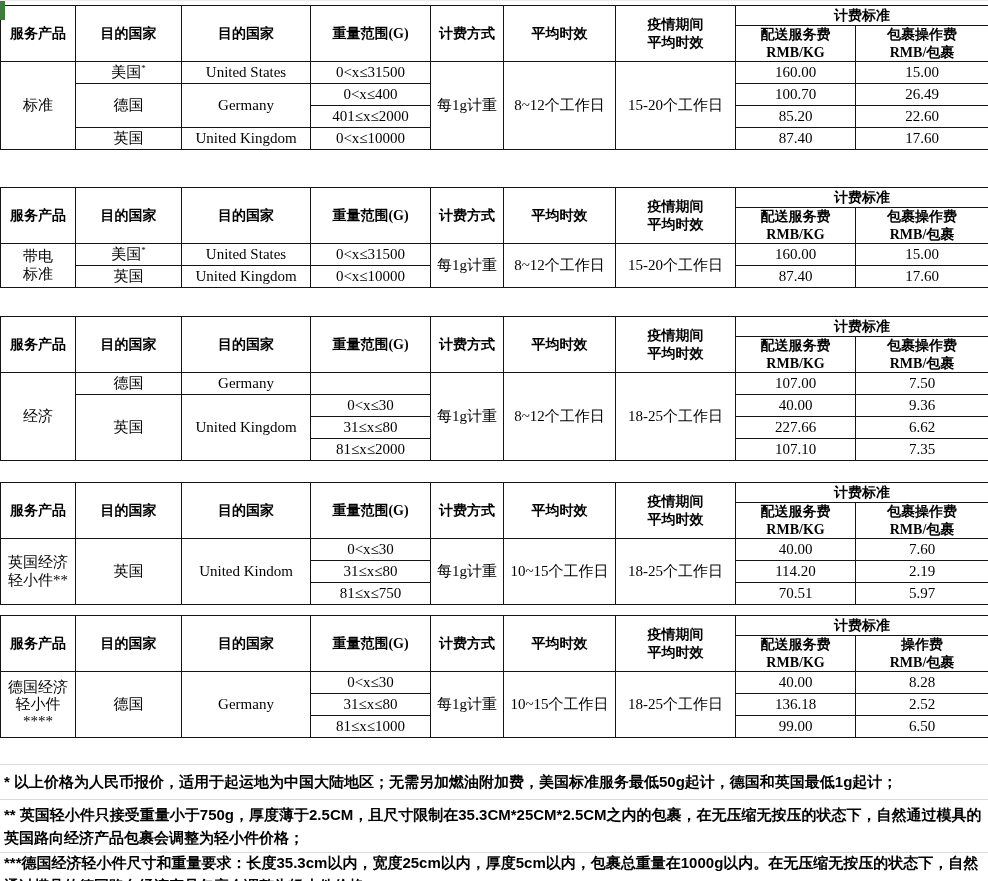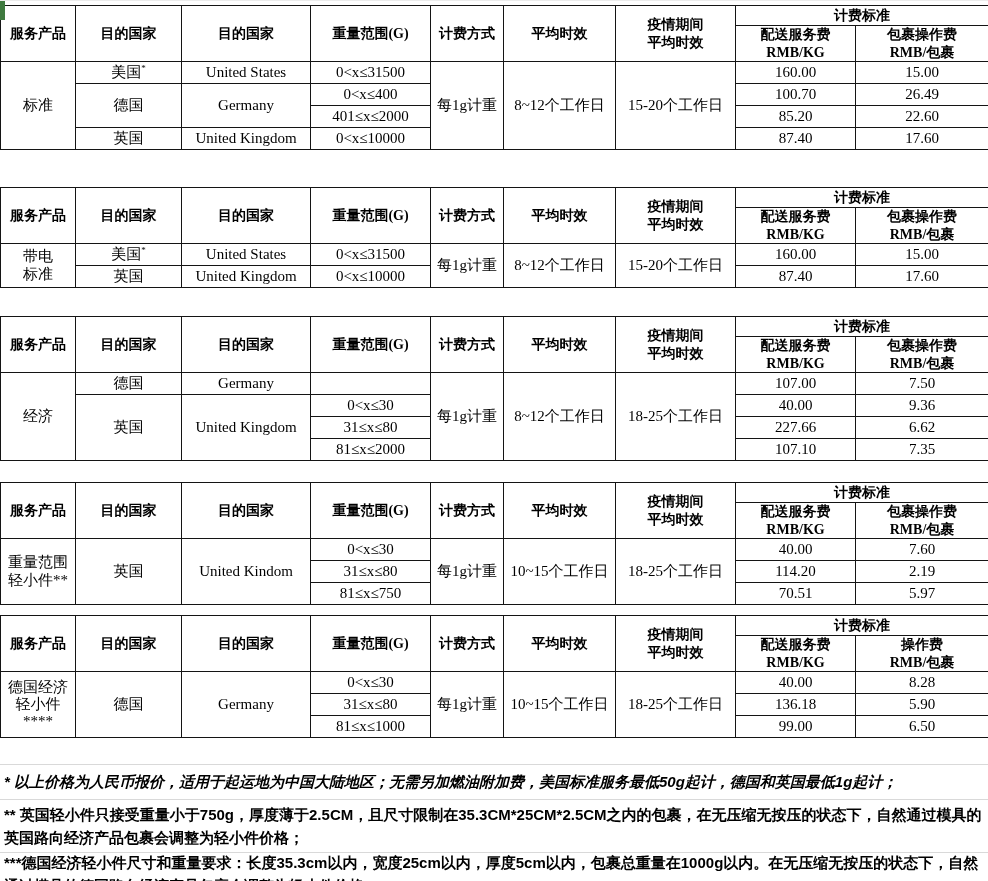--- a/index.html
+++ b/index.html
@@ -63,21 +63,21 @@
     color: #000000;
   }
   .note {
     display: flex;
     align-items: center;
     padding: 0 4px;
     box-sizing: border-box;
     line-height: 1.55;
     border-bottom: 1px solid #d9d9d9;
   }
-  .note-1 { height: 36px; border-top: 1px solid #d9d9d9; font-style: italic; }
+  .note-1 { height: 36px; border-top: 1px solid #d9d9d9; }
   .note-2 { height: 53px; }
   .note-3 { height: 43px; }
 </style>
 </head>
 <body>
 
 <div class="page">
   <div class="corner-marker" style="background: rgb(63, 122, 63);"></div>
 
   <section class="tbl t0">
@@ -292,21 +292,21 @@
           </tr>
           <tr class="h2">
             <th>配送服务费
 RMB/KG</th>
             <th>包裹操作费
 RMB/包裹</th>
           </tr>
         </thead>
         <tbody>
           <tr>
-            <td rowspan="3">重量范围
+            <td rowspan="3">英国经济
 轻小件**</td>
             <td rowspan="3">英国</td>
             <td rowspan="3">United Kindom</td>
             <td>0&lt;x≤30</td>
             <td rowspan="3">每1g计重</td>
             <td rowspan="3">10~15个工作日</td>
             <td rowspan="3">18-25个工作日</td>
             <td>40.00</td>
             <td>7.60</td>
           </tr>
@@ -364,21 +364,21 @@
             <td>0&lt;x≤30</td>
             <td rowspan="3">每1g计重</td>
             <td rowspan="3">10~15个工作日</td>
             <td rowspan="3">18-25个工作日</td>
             <td>40.00</td>
             <td>8.28</td>
           </tr>
           <tr>
             <td>31≤x≤80</td>
             <td>136.18</td>
-            <td>5.90</td>
+            <td>2.52</td>
           </tr>
           <tr>
             <td>81≤x≤1000</td>
             <td>99.00</td>
             <td>6.50</td>
           </tr>
         </tbody>
       </table>
     </section>
 

